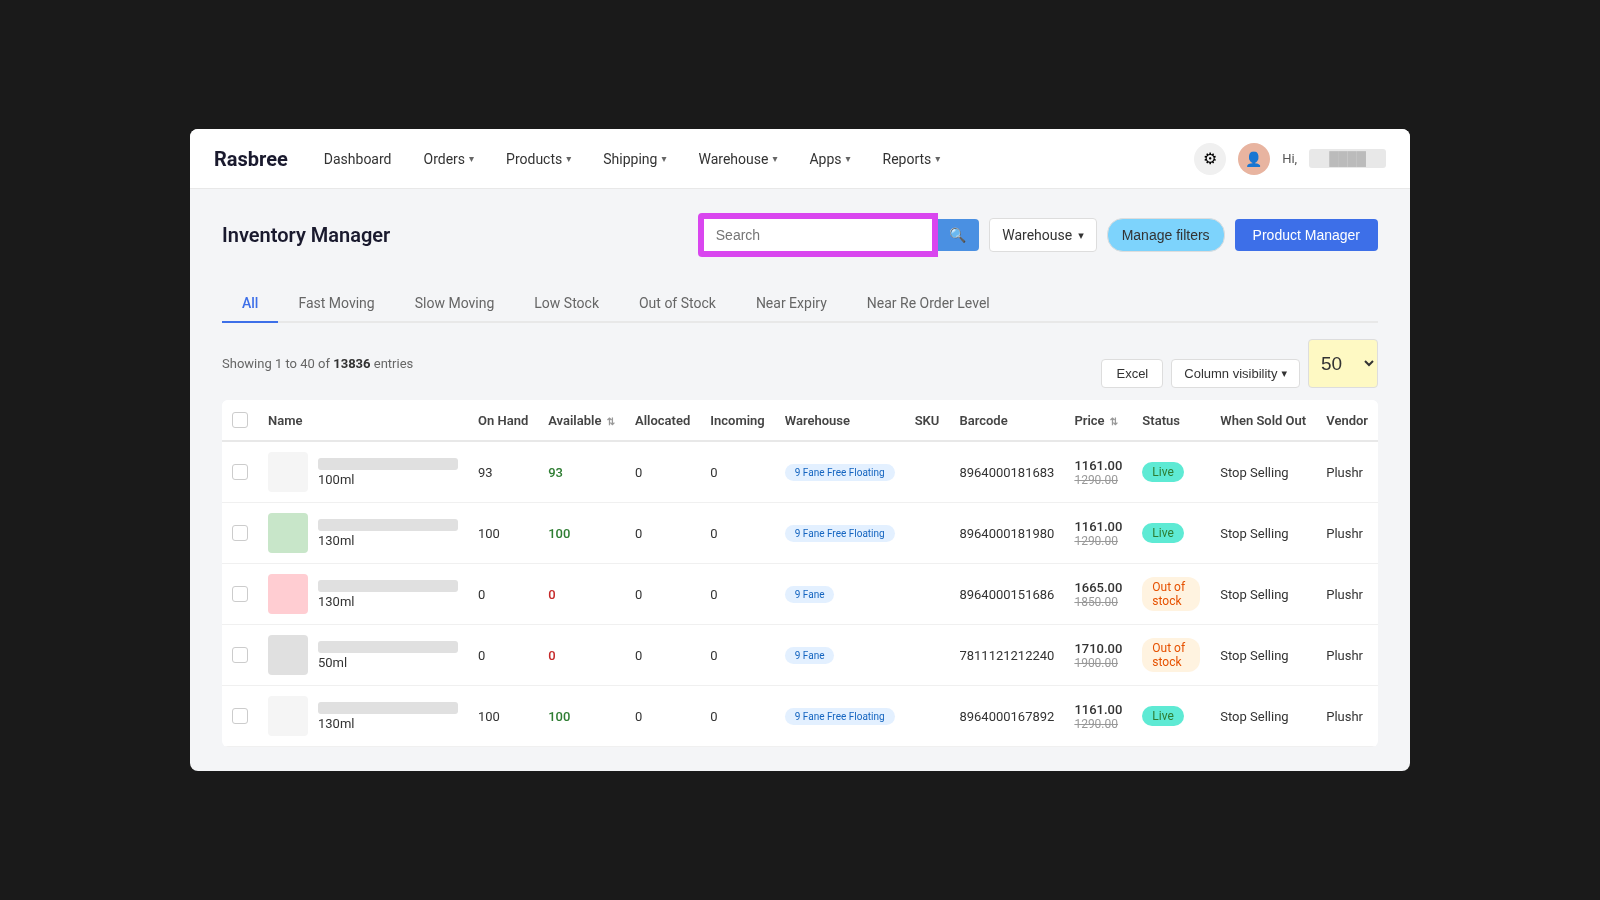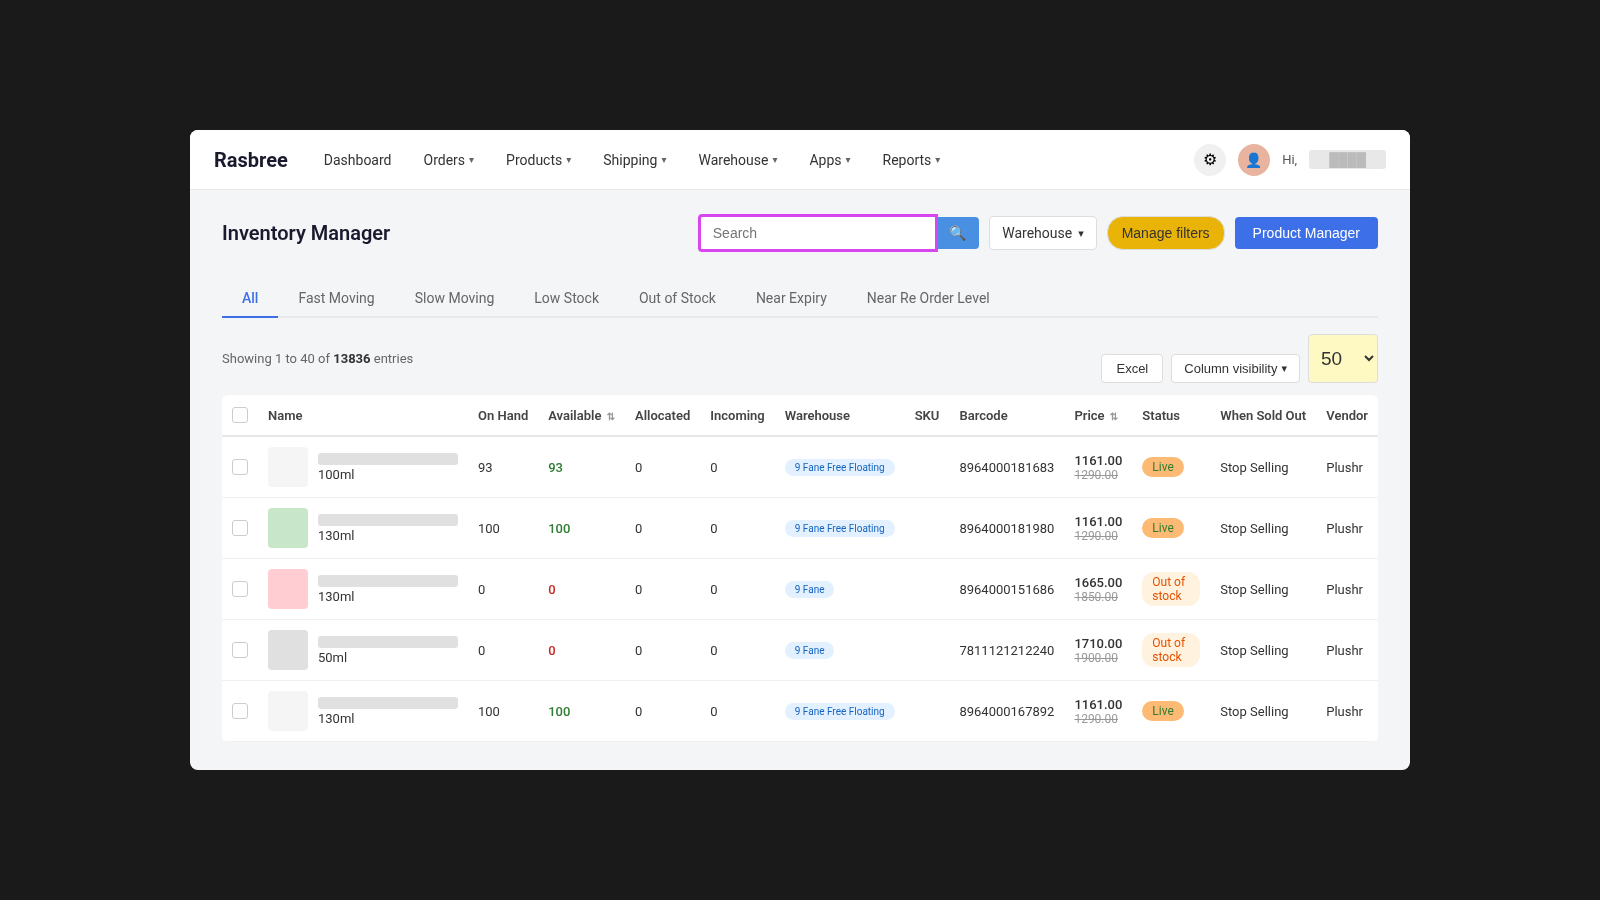--- a/index.html
+++ b/index.html
@@ -103,21 +103,21 @@
       display: flex;
       align-items: center;
       gap: 10px;
     }
     .search-wrapper {
       position: relative;
       display: flex;
       align-items: center;
     }
     .search-input {
-      border: 3px solid #d946ef;
+      border: 6px solid #d946ef;
       border-radius: 4px 0 0 4px;
       padding: 8px 12px;
       font-size: 14px;
       width: 240px;
       outline: none;
       color: #333;
     }
     .search-btn {
       background: #4a90e2;
       border: none;
@@ -133,21 +133,21 @@
       background: #fff;
       border-radius: 4px;
       padding: 8px 12px;
       font-size: 14px;
       cursor: pointer;
       display: flex; align-items: center; gap: 6px;
       color: #333;
     }
     .manage-filters-btn {
       border: 1px solid #ddd;
-      background: #eab308;
+      background: #7dd3fc;
       border-radius: 16px;
       padding: 8px 14px;
       font-size: 14px;
       cursor: pointer;
       color: #333;
     }
     .product-manager-btn {
       background: #3d6fe8;
       color: #fff;
       border: none;
@@ -295,21 +295,21 @@
     .warehouse-tag {
       background: #e3f0ff;
       color: #1565c0;
       border-radius: 12px;
       padding: 3px 10px;
       font-size: 10px;
       white-space: nowrap;
       display: inline-block;
     }
     .status-live {
-      background: #fdba74;
+      background: #5eead4;
       color: #2e7d32;
       border-radius: 12px;
       padding: 3px 10px;
       font-size: 12px;
       display: inline-block;
     }
     .status-out {
       background: #fff3e0;
       color: #e65100;
       border-radius: 12px;

